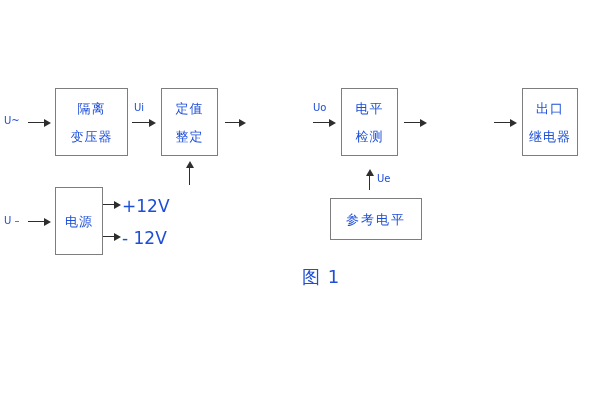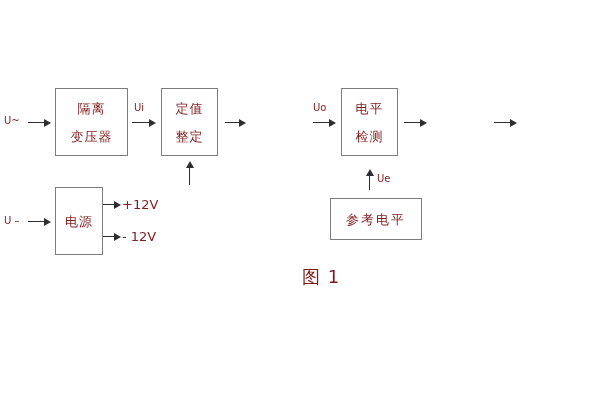--- a/index.html
+++ b/index.html
@@ -1,27 +1,27 @@
 <!DOCTYPE html>
 <html><head>
 <meta charset="utf-8">
 <style>
   html,body{margin:0;padding:0;background:#fff;}
   .stage{
     position:relative;width:600px;height:304px;background:#ffffff;
-    font-family:"DejaVu Sans","Liberation Sans",sans-serif;color:#7f1d1d;overflow:hidden;
+    font-family:"DejaVu Sans","Liberation Sans",sans-serif;color:#1d4ed8;overflow:hidden;
   }
   .box{
     position:absolute;border:1px solid #7d7d7d;background:#ffffff;box-sizing:border-box;
     display:flex;flex-direction:column;align-items:center;justify-content:center;
     gap:15px;font-size:13px;letter-spacing:1px;line-height:1;
   }
   .box.single{gap:0;}
   .lbl{position:absolute;font-size:10px;line-height:1;white-space:nowrap;}
-  .lbl.volt{font-size:13px;}
+  .lbl.volt{font-size:17px;}
   .caption{position:absolute;font-size:18px;letter-spacing:1px;}
   
   .arrow-r{position:absolute;display:flex;align-items:center;height:9px;}
   .arrow-r .sh{flex:1;height:1.5px;background:#2e2e2e;}
   .arrow-r .hd{width:0;height:0;border-left:7px solid #2e2e2e;border-top:4px solid transparent;border-bottom:4px solid transparent;}
   
   .arrow-u{position:absolute;display:flex;flex-direction:column;align-items:center;width:9px;}
   .arrow-u .hd{width:0;height:0;border-bottom:7px solid #2e2e2e;border-left:4px solid transparent;border-right:4px solid transparent;}
   .arrow-u .sh{flex:1;width:1.5px;background:#2e2e2e;}
 </style>
@@ -40,20 +40,24 @@
     <span>整定</span>
   </div>
 
 
   <div class="box" style="left:341px;top:88px;width:57px;height:68px">
     <span>电平</span>
     <span>检测</span>
   </div>
 
 
+  <div class="box" style="left:522px;top:88px;width:56px;height:68px">
+    <span>出口</span>
+    <span>继电器</span>
+  </div>
 
   <div class="box single" style="left:55px;top:187px;width:48px;height:68px">
     <span>电源</span>
   </div>
 
 
   <div class="box single" style="left:330px;top:198px;width:92px;height:42px;letter-spacing:2px">
     <span>参考电平</span>
   </div>
 

